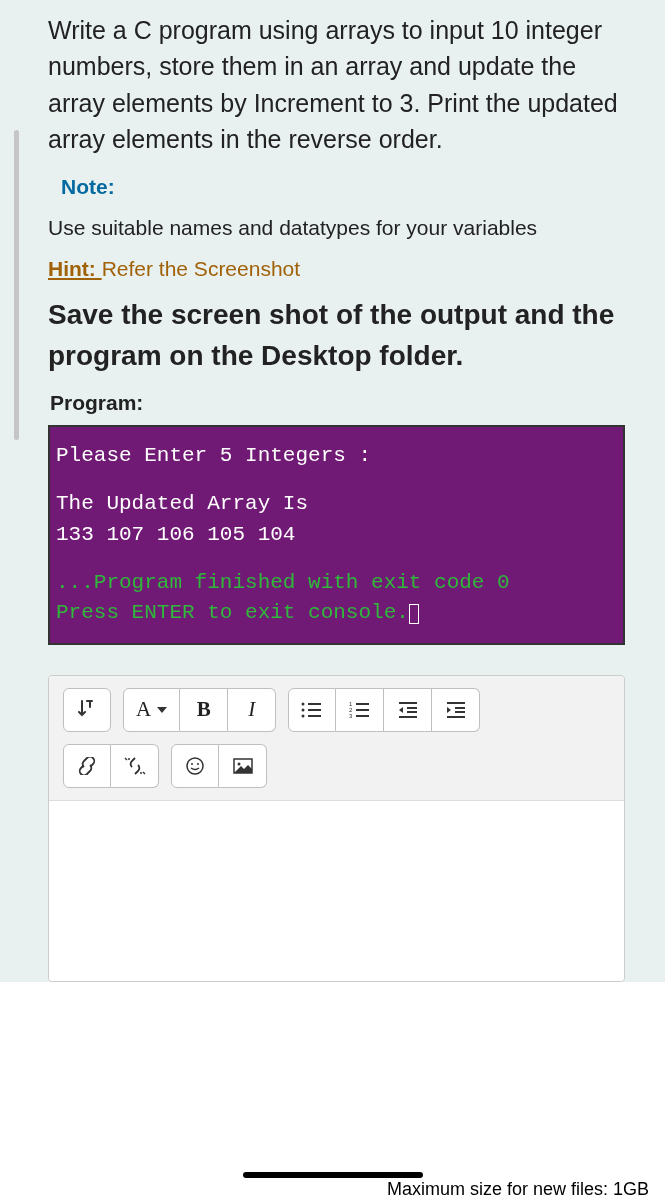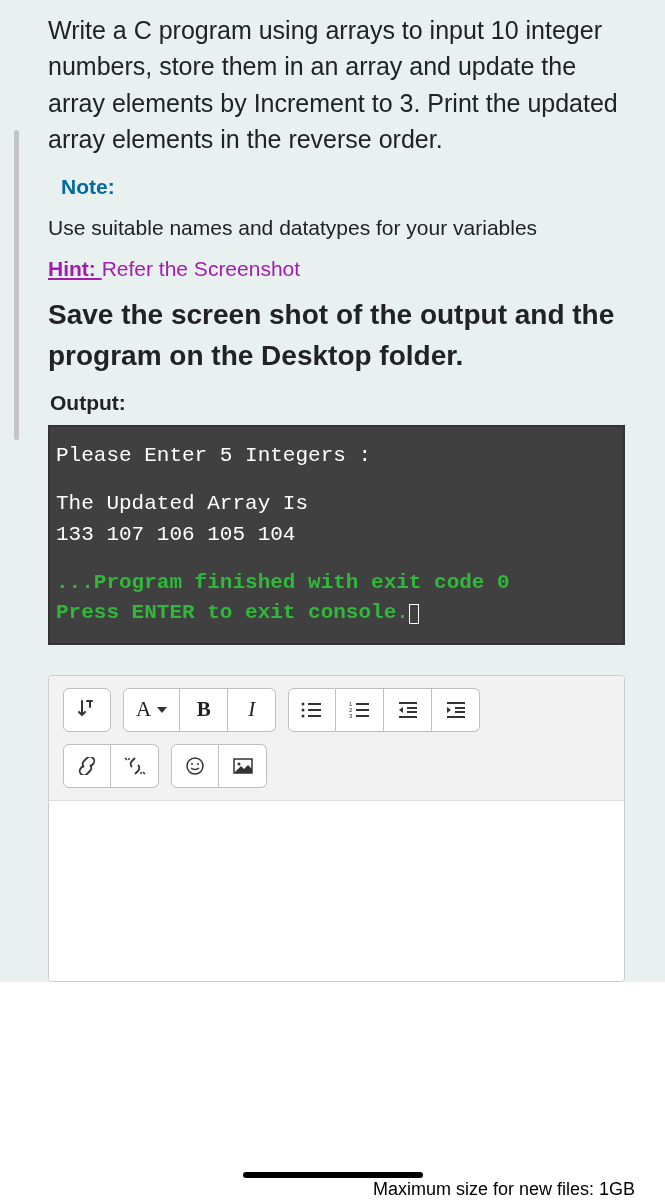--- a/index.html
+++ b/index.html
@@ -42,21 +42,21 @@
       margin-left: 13px;
     }
     .note-line {
       font-size: 21px;
       line-height: 1.45;
       color: #222;
       margin-bottom: 14px;
     }
     .hint-line {
       font-size: 21px;
-      color: #a21caf;
+      color: #a16207;
       margin-bottom: 14px;
     }
     .hint-label {
       font-weight: bold;
       text-decoration: underline;
     }
     .save-line {
       font-size: 28px;
       font-weight: bold;
       line-height: 1.45;
@@ -64,40 +64,39 @@
       margin-bottom: 14px;
     }
     .output-label {
       font-size: 21px;
       font-weight: bold;
       color: #222;
       margin-bottom: 10px;
       padding-left: 2px;
     }
     .console {
-      background: #404040;
+      background: #701a75;
       padding: 14px 6px 14px 6px;
       font-family: "Courier New", monospace;
       font-size: 21px;
       line-height: 1.45;
       margin-bottom: 30px;
       border: 2px solid #333;
     }
     .console .white {
       color: #fff;
     }
     .console .green {
       color: #2fb83a;
     }
     .console-block {
       margin-bottom: 18px;
     }
     .console-block:last-child {
       margin-bottom: 0;
-      font-weight: bold;
     }
     .cursor-box {
       display: inline-block;
       width: 10px;
       height: 20px;
       border: 1px solid #fff;
       vertical-align: text-bottom;
     }
     .editor-wrap {
       border: 1px solid #ccc;
@@ -185,21 +184,21 @@
       left: 50%;
       transform: translateX(-50%);
       width: 180px;
       height: 6px;
       background: #000;
       border-radius: 3px;
     }
     .bottom-text {
       position: absolute;
       bottom: 0;
-      right: 30px;
+      right: 16px;
       font-family: Arial, sans-serif;
       font-size: 18px;
       color: #000;
       overflow: hidden;
       white-space: nowrap;
     }
     svg {
       display: block;
     }
   </style>
@@ -209,21 +208,21 @@
 <div class="left-rail"></div>
 
 <div class="content">
   <p class="question-text">Write a C program using arrays to input 10 integer numbers, store them in an array and update the array elements by Increment to 3. Print the updated array elements in the reverse order.</p>
   <p class="note-label">Note:</p>
   <p class="note-line">Use suitable names and datatypes for your variables</p>
   <p class="hint-line">
     <span class="hint-label">Hint: </span><span>Refer the Screenshot</span>
   </p>
   <p class="save-line">Save the screen shot of the output and the program on the Desktop folder.</p>
-  <p class="output-label">Output:</p>
+  <p class="output-label">Program:</p>
 
   <div class="console">
     <div class="console-block">
       <div class="white">Please Enter 5 Integers :</div>
     </div>
     <div class="console-block">
       <div class="white">The Updated Array Is</div>
       <div class="white"> 133 107 106 105 104</div>
     </div>
     <div class="console-block">

